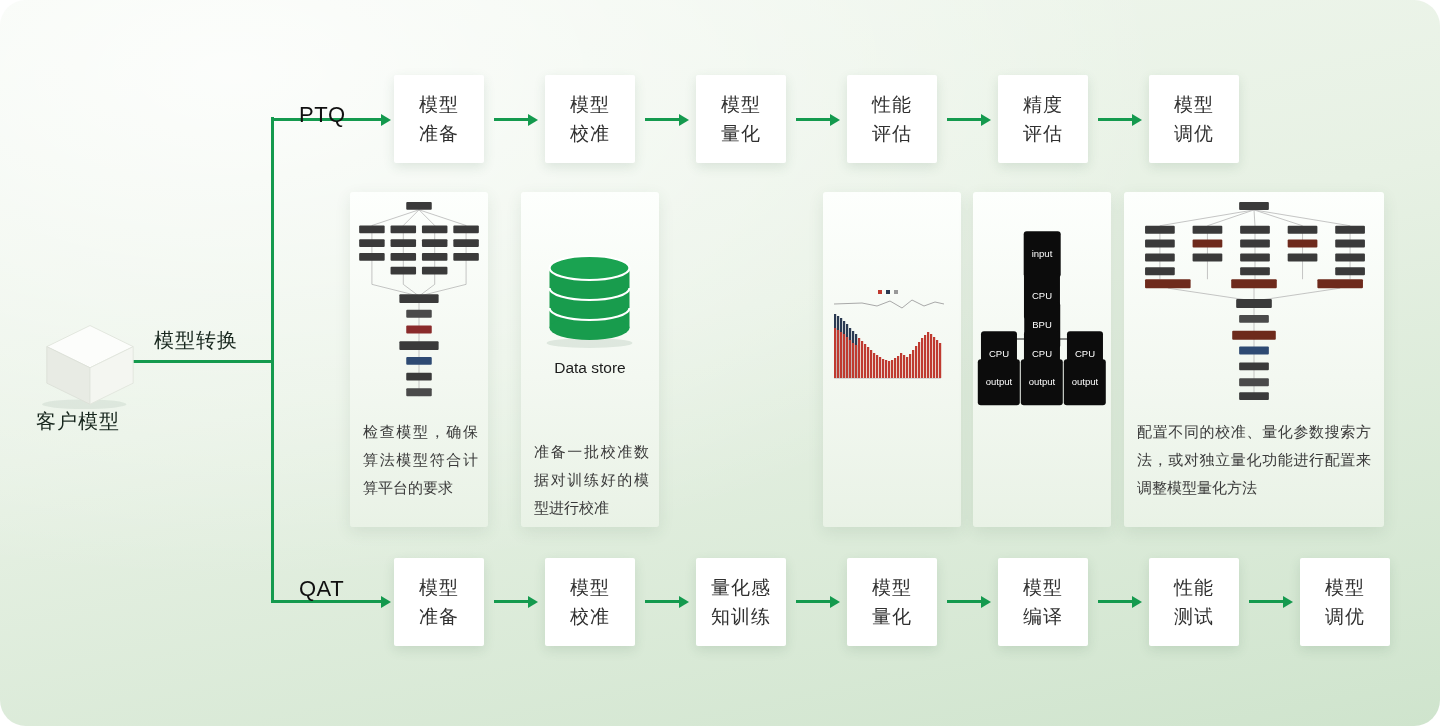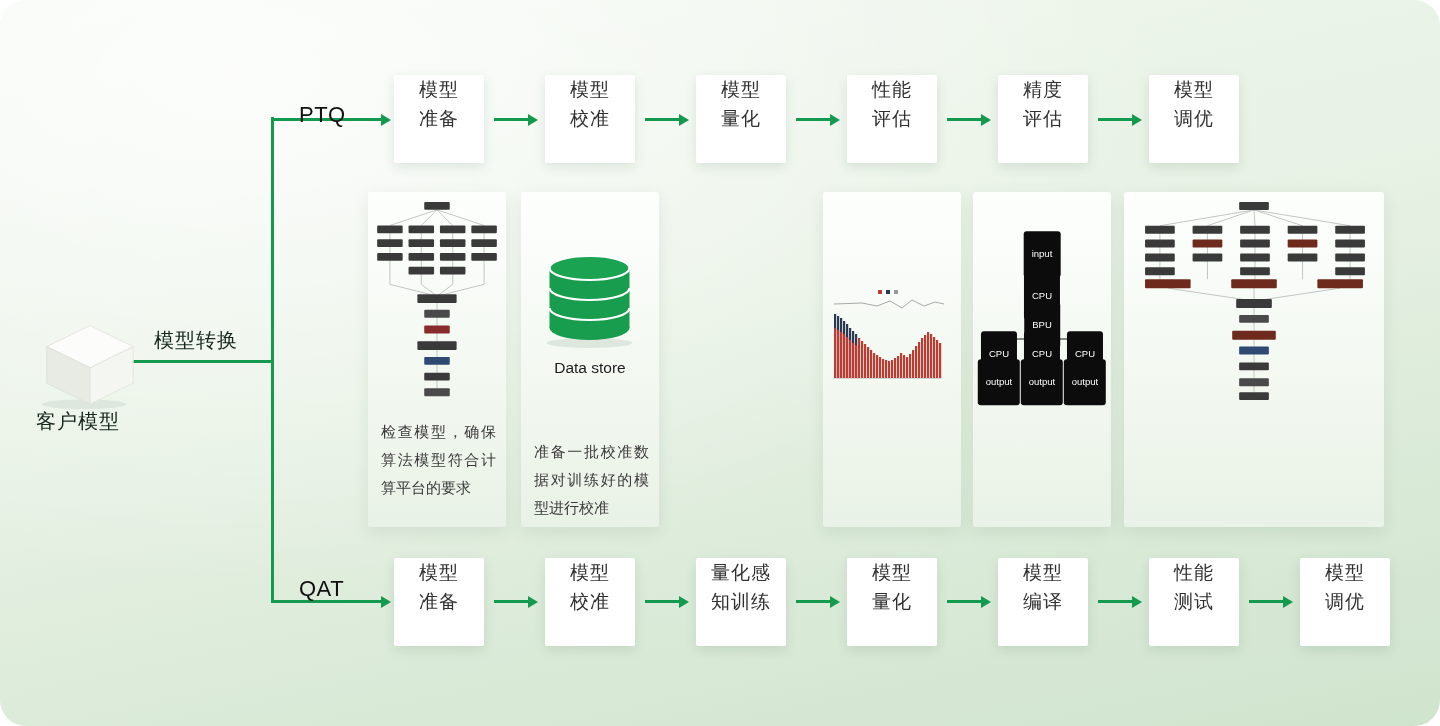--- a/index.html
+++ b/index.html
@@ -14,21 +14,21 @@
   }
   .line{position:absolute;background:#149a4e;}
   .h-arrow{position:absolute;height:3px;background:#149a4e;}
   .h-arrow::after{
     content:"";position:absolute;left:100%;top:50%;transform:translateY(-50%);
     border-left:10px solid #149a4e;border-top:6px solid transparent;border-bottom:6px solid transparent;
   }
   .step{
     position:absolute;width:90px;height:88px;background:#ffffff;border-radius:2px;
     box-shadow:0 4px 12px rgba(46,90,60,.13);
-    display:flex;justify-content:center;text-align:center;
+    display:flex;align-items:center;justify-content:center;text-align:center;
     font-size:19px;letter-spacing:1px;line-height:1.55;color:#303030;
   }
   .step span{white-space:pre-line;}
   .flow-label{position:absolute;font-size:22px;color:#101010;letter-spacing:.5px;margin-top:16px;}
   .big-label{position:absolute;font-size:20px;color:#17261d;letter-spacing:1px;}
   .card{
     position:absolute;top:192px;height:335px;border-radius:3px;
     background:linear-gradient(180deg,#fdfffd 0%,#f3f8f1 55%,#e9f2e6 100%);
     box-shadow:0 5px 16px rgba(46,90,60,.10);
   }
@@ -87,21 +87,21 @@
   <div class="step" style="left:998px;top:75px">
       <span>精度
 评估</span>
     </div>
   <div class="h-arrow" style="left:1098px;top:118px;width:34px"></div>
   <div class="step" style="left:1149px;top:75px">
       <span>模型
 调优</span>
     </div>
 
-  <div class="card" style="left:368px;width:138px">
+  <div class="card" style="left:350px;width:138px">
     <svg class="card-img" style="top:8px" width="130" height="206" viewBox="0 0 130 210">
       <g stroke="#b5b5b5" stroke-width="0.8" fill="none">
         <path d="M65,10 L17,26 M65,10 L49,26 M65,10 L81,26 M65,10 L113,26"></path>
         <path d="M17,26 V86 M49,26 V86 M81,26 V86 M113,26 V86"></path>
         <path d="M17,86 L65,98 M49,86 L65,98 M81,86 L65,98 M113,86 L65,98"></path>
         <path d="M65,98 V200"></path>
       </g>
       <g fill="#3a3a3a">
         <rect x="52" y="2" width="26" height="8" rx="1"></rect>
         <rect x="4" y="26" width="26" height="8" rx="1"></rect>
@@ -254,20 +254,21 @@
       <rect x="154" y="40" width="30" height="8" rx="1" fill="#6e2a1c"></rect>
       <rect x="10" y="80" width="46" height="9" rx="1" fill="#6e2a1c"></rect>
       <rect x="97" y="80" width="46" height="9" rx="1" fill="#6e2a1c"></rect>
       <rect x="184" y="80" width="46" height="9" rx="1" fill="#6e2a1c"></rect>
       <rect x="105" y="116" width="30" height="8" rx="1" fill="#4a4a4a"></rect>
       <rect x="98" y="132" width="44" height="9" rx="1" fill="#6e2a1c"></rect>
       <rect x="105" y="148" width="30" height="8" rx="1" fill="#2e4a73"></rect>
       <rect x="105" y="180" width="30" height="8" rx="1" fill="#4a4a4a"></rect>
       <rect x="105" y="194" width="30" height="8" rx="1" fill="#3a3a3a"></rect>
     </svg>
+    <div class="card-desc" style="top:226px;right:13px">配置不同的校准、量化参数搜索方法，或对独立量化功能进行配置来调整模型量化方法</div>
   </div>
 
   <div class="flow-label" style="left:299px;top:560px">QAT</div>
 
   <div class="step" style="left:394px;top:558px">
       <span>模型
 准备</span>
     </div>
   <div class="h-arrow" style="left:494px;top:600px;width:34px"></div>
   <div class="step" style="left:545px;top:558px">

